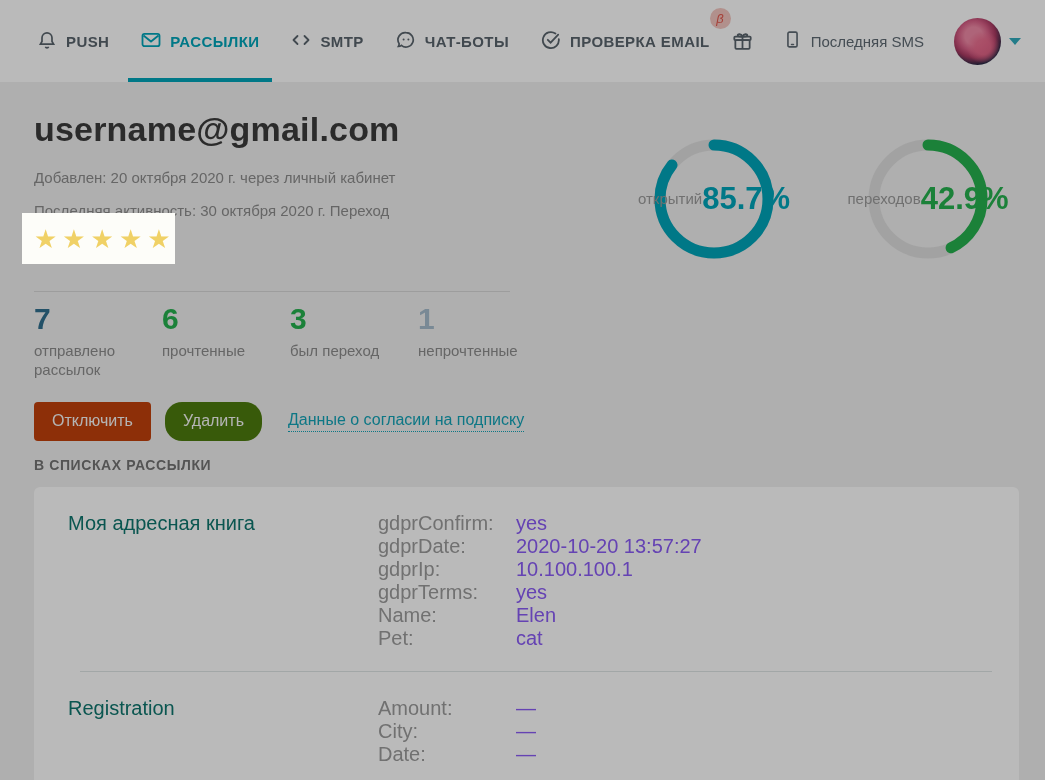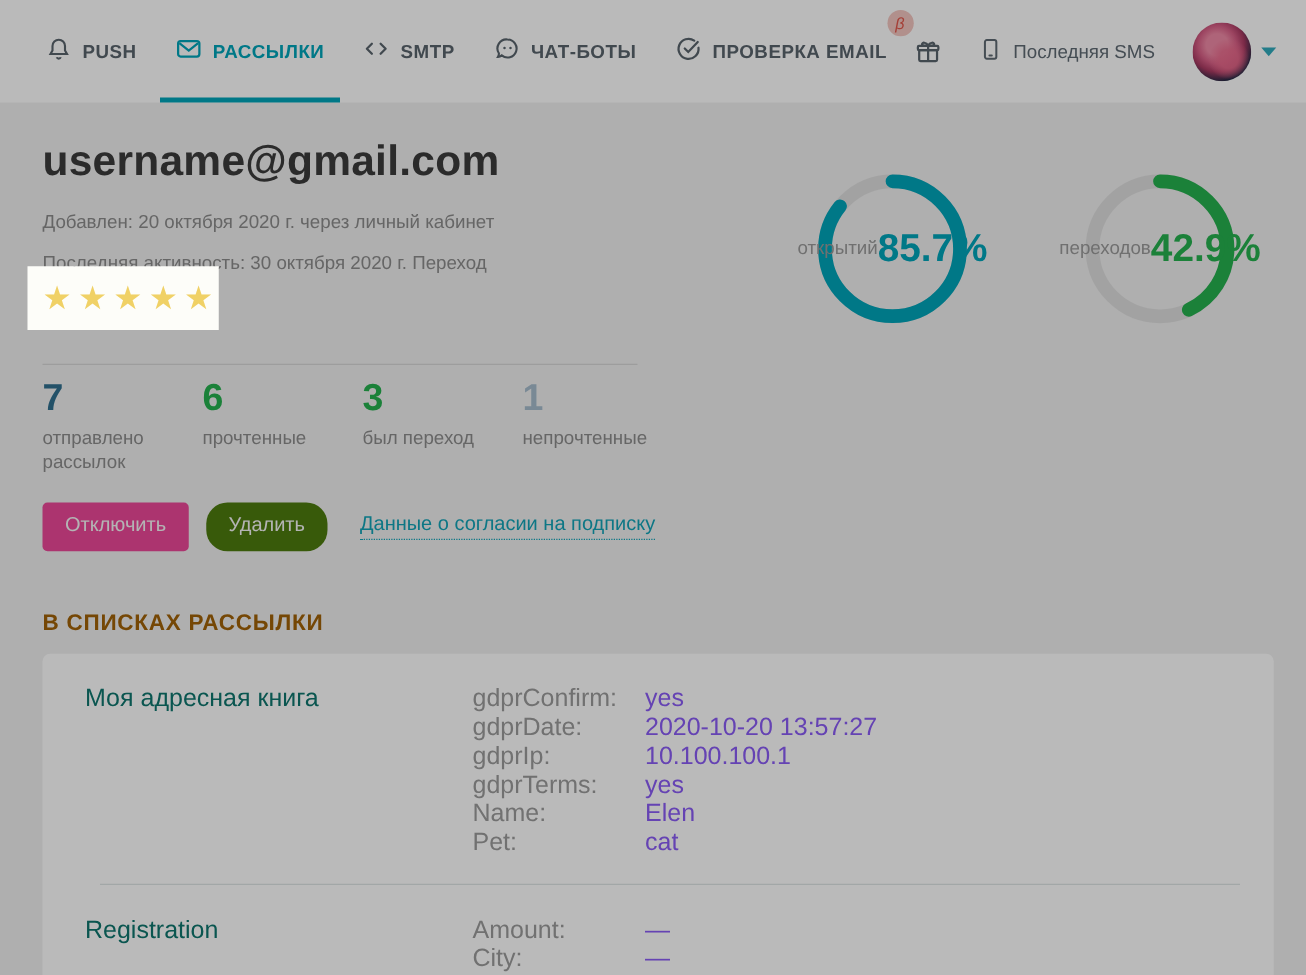--- a/index.html
+++ b/index.html
@@ -67,31 +67,31 @@
   .stat { width:128px; flex:0 0 auto; }
   .stat-value { font-size:30px; font-weight:700; line-height:1; }
   .stat-label { font-size:15px; color:#8c8c8c; margin-top:8px; line-height:1.25; padding-right:18px; }
 
   .actions-row { display:flex; align-items:center; margin-top:22px; }
   .btn {
     border:none; border-radius:4px; color:#f7f7f7; font-size:16px;
     font-family:"Liberation Sans",sans-serif;
     padding:0 18px; height:39px; cursor:pointer;
   }
-  .btn-disable { background:#ec4899; margin-right:14px; }
+  .btn-disable { background:#c2410c; margin-right:14px; }
   .btn-delete  { background:#4d7c0f;border-radius:17px; }
   .consent-link {
     margin-left:26px; color:#13a3b7; font-size:16px;
     border-bottom:1px dotted #13a3b7; cursor:pointer; text-decoration:none;
     padding-bottom:2px;
   }
 
   .section-title {
-    margin-top:47px; font-size:18px; font-weight:700;
-    color:#a16207; letter-spacing:.6px;
+    margin-top:16px; font-size:14px; font-weight:700;
+    color:#737373; letter-spacing:.6px;
   }
 
   
   .right-col { margin-left:auto; padding-top:28px; padding-right:30px; display:flex; gap:92px; }
   .donut { position:relative; width:122px; height:122px; }
   .donut svg { width:122px; height:122px; display:block; }
   .donut circle { fill:none; stroke-width:11; }
   .donut .arc { stroke-linecap:round; }
   .donut-text {
     position:absolute; inset:0; display:flex; 

